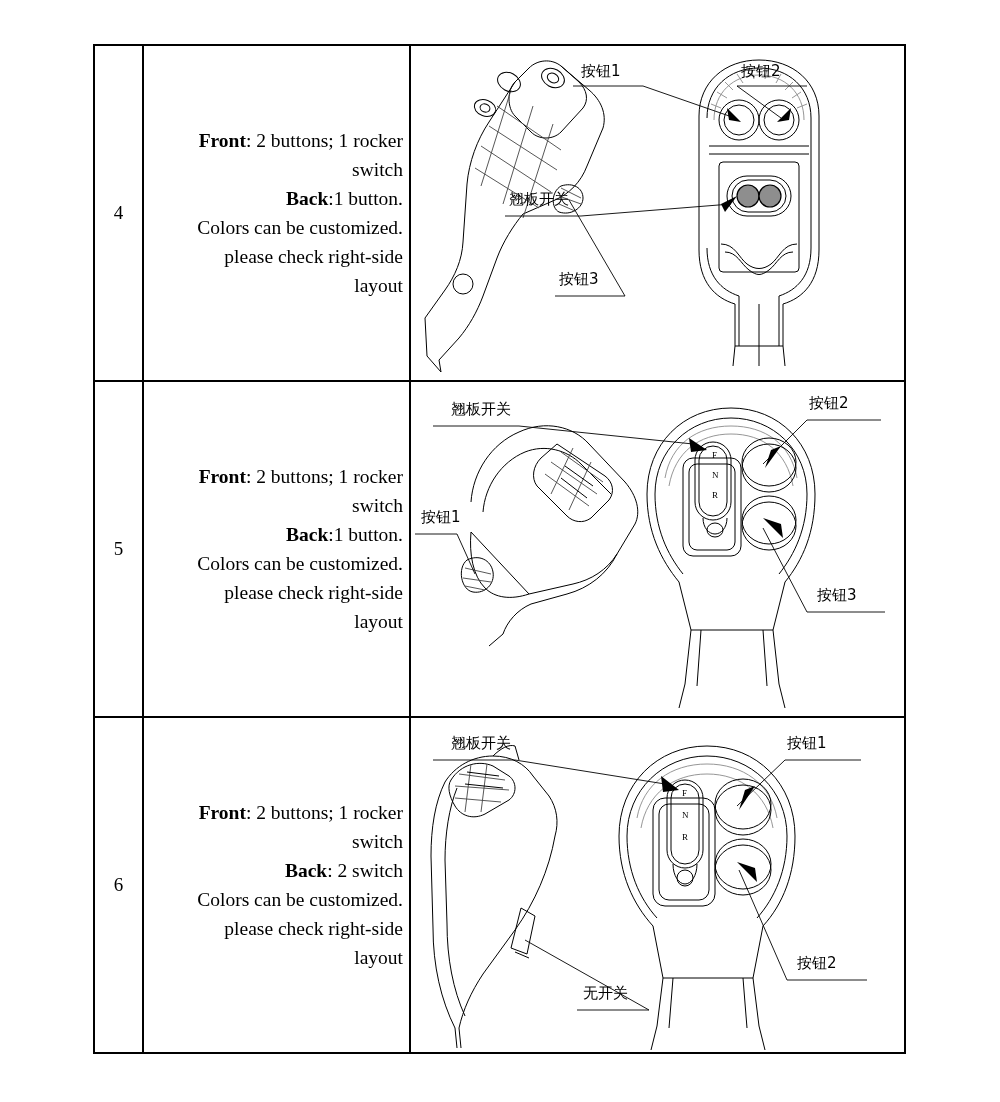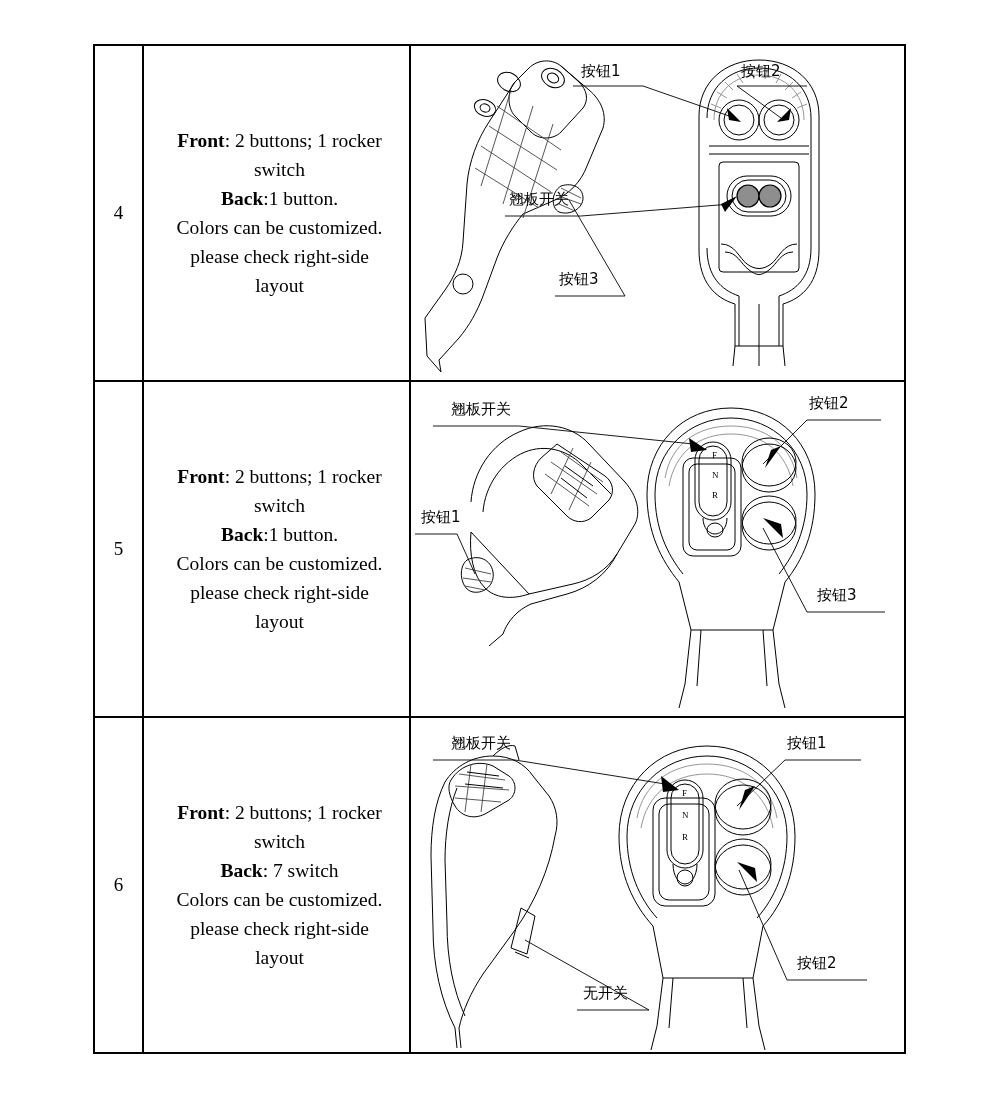--- a/index.html
+++ b/index.html
@@ -25,21 +25,21 @@
   }
   .col-id{width:47px;text-align:center;}
   .col-desc{width:265px;}
   .col-draw{width:493px;}
 
   .id-num{font-size:19px;line-height:1;}
   .desc{
     font-size:19.5px;
     line-height:29px;
     padding:4px 6px 4px 12px;
-    text-align:center;
+    text-align:right;
   }
   .desc b{font-weight:bold;}
 
   .draw-cell{position:relative;height:334px;}
   .draw-wrap{position:relative;width:100%;height:100%;}
   .draw-wrap svg{display:block;width:100%;height:100%;}
   .cn{
     font-family:"DejaVu Sans", sans-serif;
     font-size:15px;
     fill:#000;
@@ -252,21 +252,21 @@
     </td>
   </tr>
 
   <tr>
     <td class="col-id">
       <span class="id-num">6</span>
     </td>
     <td class="col-desc">
       <div class="desc">
         <b>Front</b><span>: 2 buttons; 1 rocker switch</span><br>
-        <b>Back</b><span>: 7 switch</span><br>
+        <b>Back</b><span>: 2 switch</span><br>
         <span>Colors can be customized.</span><br>
         <span>please check right-side</span><br>
         <span>layout</span>
       </div>
     </td>
     <td class="col-draw draw-cell">
       <div class="draw-wrap">
         <svg viewBox="0 0 493 334" preserveAspectRatio="xMidYMid meet">
 
           <g>

